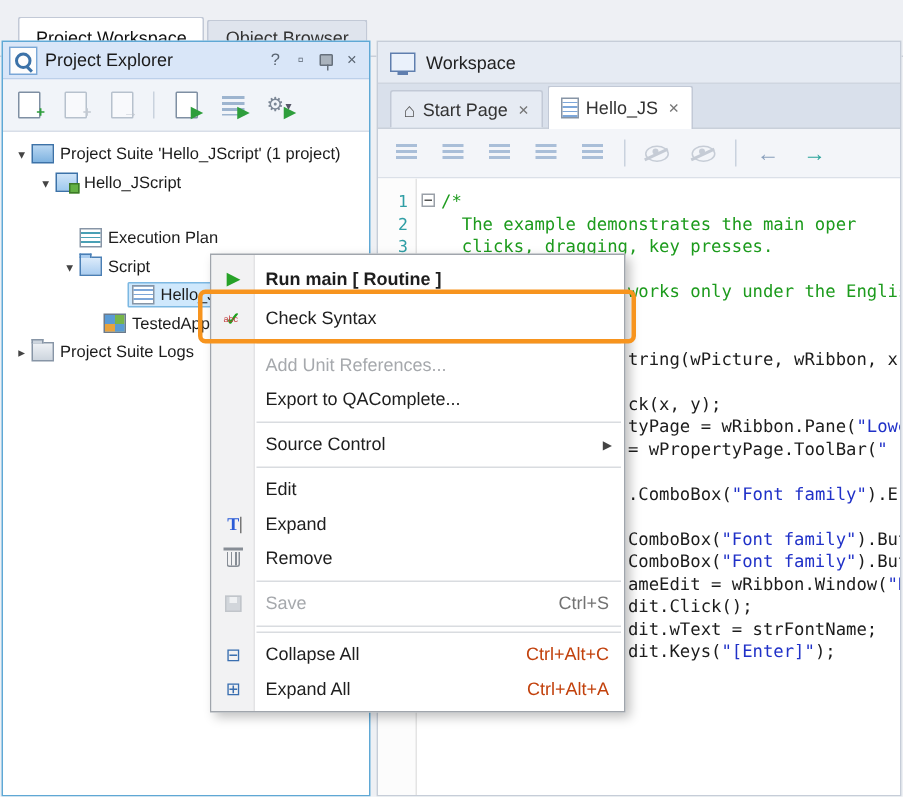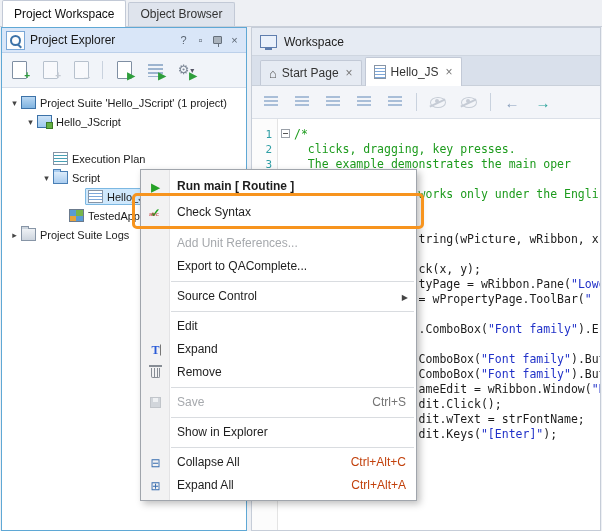--- a/index.html
+++ b/index.html
@@ -1,19 +1,19 @@
 <!DOCTYPE html>
 <html><head>
 <meta charset="utf-8">
 <style>
   html,body{margin:0;padding:0;}
   #app{position:relative;width:602px;height:531px;background:#eef0f4;font-family:"Liberation Sans",sans-serif;overflow:hidden;font-size:12px;color:#222;}
 
   
-  .tabstrip{position:absolute;left:0;top:0;width:602px;height:27px;background:#eef0f4;border-bottom:1px solid #c9cfd9;display:flex;align-items:flex-end;padding-left:2px;box-sizing:border-box;}
+  .tabstrip{position:absolute;left:0;top:11px;width:602px;height:27px;background:#eef0f4;border-bottom:1px solid #c9cfd9;display:flex;align-items:flex-end;padding-left:12px;box-sizing:border-box;}
   .main-tab{height:23px;line-height:23px;padding:0 11px;background:#dfe4ed;border:1px solid #c2c9d6;border-bottom:none;margin-right:2px;border-radius:2px 2px 0 0;color:#333;white-space:nowrap;}
   .main-tab.active{background:#fff;color:#111;height:26px;line-height:26px;margin-bottom:-1px;}
 
   
   .left-panel{position:absolute;left:1px;top:27px;width:246px;bottom:0;background:#fff;border:1px solid #5fa8d5;box-sizing:border-box;display:flex;flex-direction:column;}
   .pe-header{height:24px;background:#d9e6f8;border-bottom:1px solid #bcd0ea;display:flex;align-items:center;padding:0 4px;flex:none;}
   .pe-icon{width:17px;height:17px;background:#fdfdfd;border:1px solid #7aa7d7;display:inline-flex;align-items:center;justify-content:center;margin-right:5px;flex:none;}
   .mag{width:7px;height:7px;border:2px solid #3c72a8;border-radius:50%;position:relative;}
   .mag::after{content:"";position:absolute;right:-3px;bottom:-3px;width:5px;height:2px;background:#3c72a8;transform:rotate(45deg);}
   .pe-title{flex:1;color:#1a1a1a;}
@@ -275,22 +275,22 @@
           <div class="gut-line"></div>
           <div class="gut-line"></div>
           <div class="gut-line"></div>
           <div class="gut-line"></div>
           <div class="gut-line"></div>
           <div class="gut-line"></div>
           <div class="gut-line"></div>
         </div>
       <div class="code">
           <div class="code-line"><span class="fold-box"></span><span class="sg-comment">/*</span></div>
+          <div class="code-line"><span class="sg-comment">  The example demonstrates the main oper</span></div>
           <div class="code-line"><span class="sg-comment">  clicks, dragging, key presses.</span></div>
-          <div class="code-line"><span class="sg-comment">  The example demonstrates the main oper</span></div>
           <div class="code-line"></div>
           <div class="code-line"><span class="sg-comment">                  works only under the Englis</span></div>
           <div class="code-line"></div>
           <div class="code-line"></div>
           <div class="code-line"><span class="sg-code">                  tring(wPicture, wRibbon, x</span></div>
           <div class="code-line"></div>
           <div class="code-line"><span class="sg-code">                  ck(x, y);</span></div>
           <div class="code-line"><span class="sg-code">                  tyPage = wRibbon.Pane(</span><span class="sg-string">"Lowe</span></div>
           <div class="code-line"><span class="sg-code">                  = wPropertyPage.ToolBar(</span><span class="sg-string">"</span></div>
           <div class="code-line"></div>
@@ -316,21 +316,20 @@
         <div class="menu-item"><span class="mi-label">Export to QAComplete...</span></div>
         <div class="menu-sep"></div>
         <div class="menu-item"><span class="mi-label">Source Control</span><span class="mi-arrow">▶</span></div>
         <div class="menu-sep"></div>
         <div class="menu-item"><span class="mi-label">Edit</span></div>
         <div class="menu-item"><span class="mi rename-icon">T</span><span class="mi-label">Expand</span></div>
         <div class="menu-item"><span class="mi remove-icon"></span><span class="mi-label">Remove</span></div>
         <div class="menu-sep"></div>
         <div class="menu-item disabled"><span class="mi save-icon"></span><span class="mi-label">Save</span><span class="mi-short">Ctrl+S</span></div>
         <div class="menu-sep"></div>
-        <div class="menu-item"><span class="mi-label">Show in Explorer</span></div>
         <div class="menu-sep"></div>
         <div class="menu-item"><span class="mi collapse-icon">⊟</span><span class="mi-label">Collapse All</span><span class="mi-short">Ctrl+Alt+C</span></div>
         <div class="menu-item"><span class="mi expand-icon">⊞</span><span class="mi-label">Expand All</span><span class="mi-short">Ctrl+Alt+A</span></div>
       </div>
   </div>
 
   <div class="annotation"></div>
 
 </div>
 

